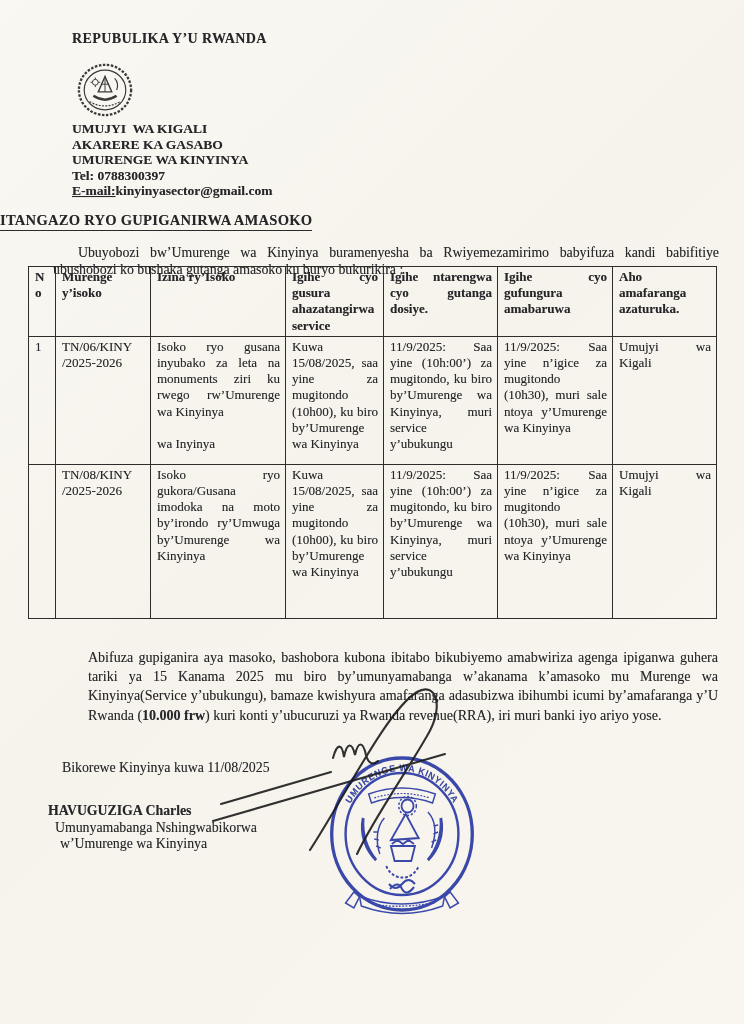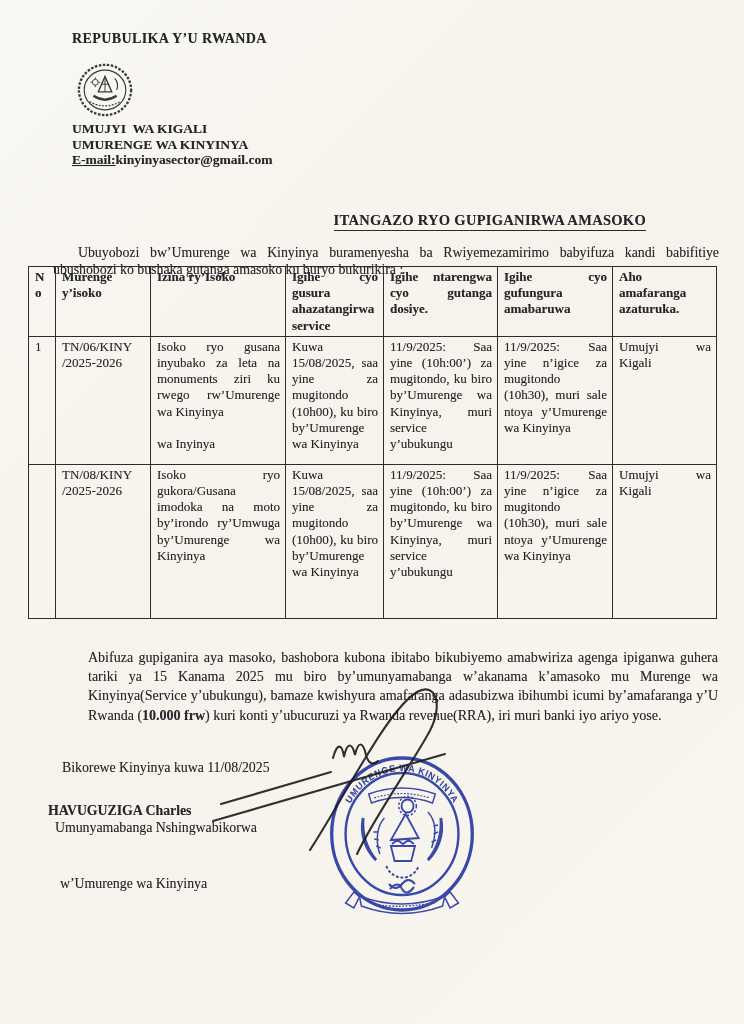--- a/index.html
+++ b/index.html
@@ -9,40 +9,40 @@
     color:#26262a;
     font-family:"Liberation Serif","DejaVu Serif",serif;
     text-shadow:0.2px 0.2px 0.6px rgba(45,42,40,0.35);
   }
   .abs{position:absolute;}
   .hdr-republic{left:72px;top:31px;font-size:14px;font-weight:bold;letter-spacing:0.4px;text-align:right;}
   .coat-logo{left:76px;top:58px;width:58px;height:64px;}
   .org-block{left:72px;top:121px;font-size:13.5px;font-weight:bold;line-height:15.6px;}
   .org-line{white-space:pre-wrap;}
   .email-label{text-decoration:underline;text-align:center;}
-  .title-wrap{left:0;top:211px;width:646px;text-align:right;}
+  .title-wrap{left:0;top:211px;width:646px;text-align:left;}
   .doc-title{display:inline-block;font-size:14.5px;font-weight:bold;letter-spacing:0.3px;
     border-bottom:1.6px solid #2b2b2e;padding-bottom:1px;}
   .intro{left:37px;top:229px;width:666px;margin:16px;font-size:13.8px;line-height:16.5px;
     text-align:justify;text-indent:25px;}
   .tender-table{left:28px;top:266px;width:688px;border-collapse:collapse;table-layout:fixed;
     font-size:13px;line-height:16.2px;}
   .tender-table th,.tender-table td{
     border:1.6px solid #2e2d2b;vertical-align:top;padding:2px 5px 2px 6px;
     text-align:justify;white-space:pre-line;overflow-wrap:break-word;word-break:break-word;}
   .tender-table th{font-weight:bold;}
   .tr-head{height:66px;}
   .tr-1{height:128px;}
   .tr-2{height:154px;padding-left:10px;}
   .para2{left:88px;top:648px;width:630px;margin:0;font-size:14px;line-height:19.2px;text-align:justify;}
   .para2 b{font-weight:bold;}
   .place-date{left:62px;top:760px;font-size:13.8px;}
   .sig-name{left:48px;top:803px;font-size:13.8px;font-weight:bold;}
   .sig-title1{left:55px;top:820px;font-size:13.8px;}
-  .sig-title2{left:60px;top:836px;font-size:13.8px;margin-top:40px;}
+  .sig-title2{left:60px;top:836px;font-size:13.8px;}
   .stamp{left:328px;top:750px;width:148px;height:168px;opacity:0.92;}
   .handwriting{left:205px;top:678px;width:270px;height:200px;}
 </style>
 </head>
 <body>
 
 <div class="paper">
 
   <div class="abs hdr-republic">REPUBULIKA Y’U RWANDA</div>
 
@@ -55,21 +55,23 @@
       <circle cx="-10" cy="-8" r="3" stroke-width="1"></circle>
       <path d="M -10 -13 v 2 M -10 -5 v 2 M -15 -8 h 2 M -7 -8 h 2" stroke-width="1"></path>
       <path d="M 10 -12 c 3 3 4 8 2 12" stroke-width="1.2"></path>
       <path d="M -12 6 q 12 8 24 0" stroke-width="2.6"></path>
       <path d="M -16 12 q 16 9 32 0" stroke-width="1.2" stroke-dasharray="2 1.4"></path>
     </g>
   </svg>
 
   <div class="abs org-block">
     <div class="org-line">UMUJYI  WA KIGALI</div>
+    <div class="org-line">AKARERE KA GASABO</div>
     <div class="org-line">UMURENGE WA KINYINYA</div>
+    <div class="org-line">Tel: 0788300397</div>
     <div class="org-line"><span class="email-label">E-mail:</span><span>kinyinyasector@gmail.com</span></div>
   </div>
 
   <div class="abs title-wrap">
     <span class="doc-title">ITANGAZO RYO GUPIGANIRWA AMASOKO</span>
   </div>
 
   <p class="abs intro">Ubuyobozi bw’Umurenge wa Kinyinya buramenyesha ba Rwiyemezamirimo babyifuza kandi babifitiye ubushobozi ko bushaka gutanga amasoko ku buryo bukurikira :</p>
 
   <table class="abs tender-table">

